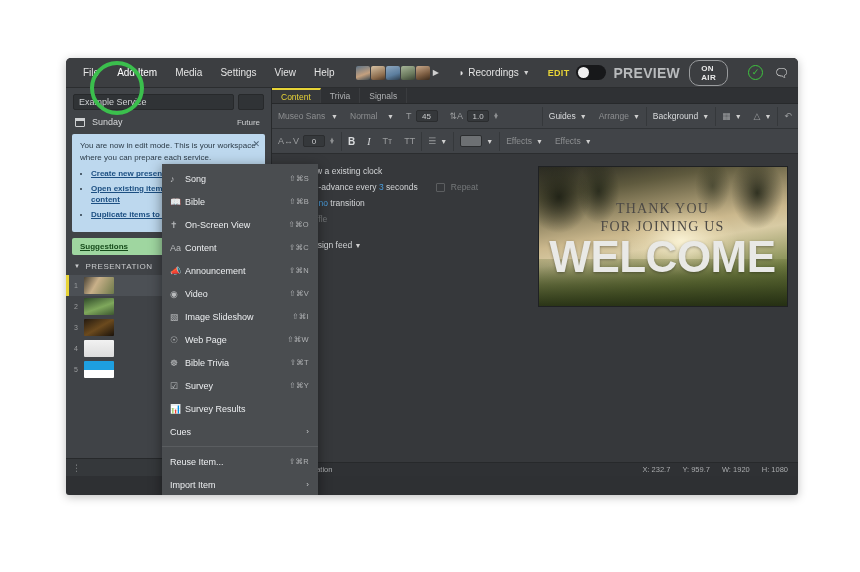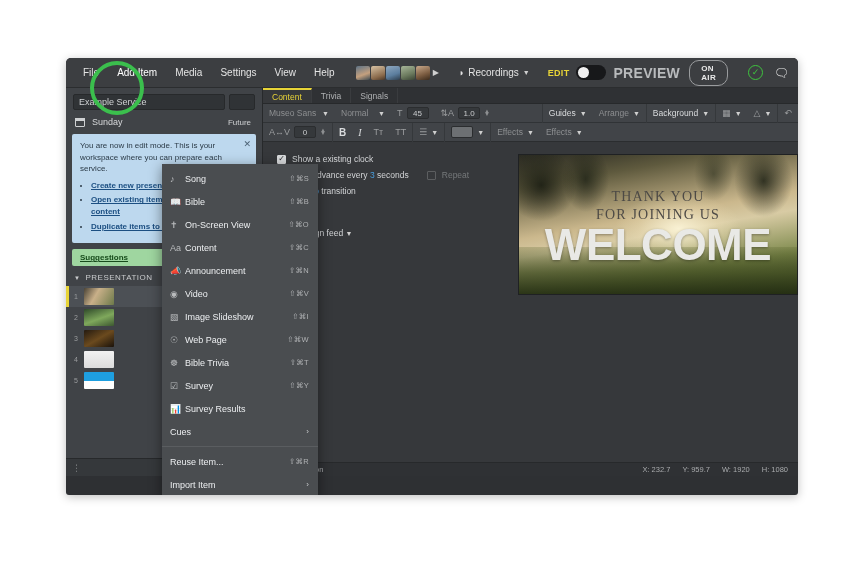--- a/index.html
+++ b/index.html
@@ -210,21 +210,21 @@
     height: 16px; background: #2f3134; display: flex; align-items: stretch;
     border-bottom: 1px solid #27292b;
   }
   .tab {
     font-size: 8.5px; color: #aeb0b2; padding: 0 9px;
     display: flex; align-items: center; border-right: 1px solid #3a3c3f;
   }
   .tab.active { color: #e8d437; border-top: 2px solid #e8d437; background:#36383b; }
 
   .fmt-row1, .fmt-row2 {
-    height: 19px; background: #414448;
+    height: 25px; background: #414448;
     display: flex; align-items: center;
     border-bottom: 1px solid #303336;
   }
   .fmt-row2 { border-bottom: 1px solid #2b2d2f; }
   .fgrp { display: flex; align-items: center; height: 19px; padding: 0 6px; gap:4px; }
   .fsep { width: 1px; height: 19px; background: #35383b; }
   .fl { font-size: 8.5px; color: #8d8f91; }
   .fl.on { color: #d9dbdd; }
   .fbox {
     background: #35383b; border: 1px solid #2b2d2f; border-radius: 2px;
@@ -253,21 +253,21 @@
   .opt-lbl { font-size: 8.5px; color: #d2d4d6; }
   .opt-lbl.dim { color: #76797b; }
   .opt-lbl .num, .opt-lbl .lnk { color: #4a9fe0; }
   .send-feed { font-size: 8.5px; color: #d2d4d6; margin-top: 16px; }
 
   .preview-wrap {
     flex: 1; display: flex; align-items: flex-start; justify-content: center;
     padding-top: 12px;
   }
   .slide-preview {
-    width: 280px; height: 141px; position: relative;
+    width: 250px; height: 141px; position: relative;
     background: linear-gradient(170deg,#2a2a22 0%,#5f5a3e 18%,#cbb88d 45%,#d8cba4 55%,#7e8a4d 78%,#3e4a25 100%);
     overflow: hidden; border: 1px solid #1f2123;
   }
   .slide-preview::before {
     content:''; position:absolute; left:35%; top:28%;
     width: 45%; height: 50%;
     background: radial-gradient(ellipse at center, rgba(255,248,220,.85) 0%, rgba(255,240,200,.25) 45%, rgba(255,240,200,0) 72%);
   }
   .sp-trees {
     position:absolute; left:0; top:0; width:100%; height:62%;

